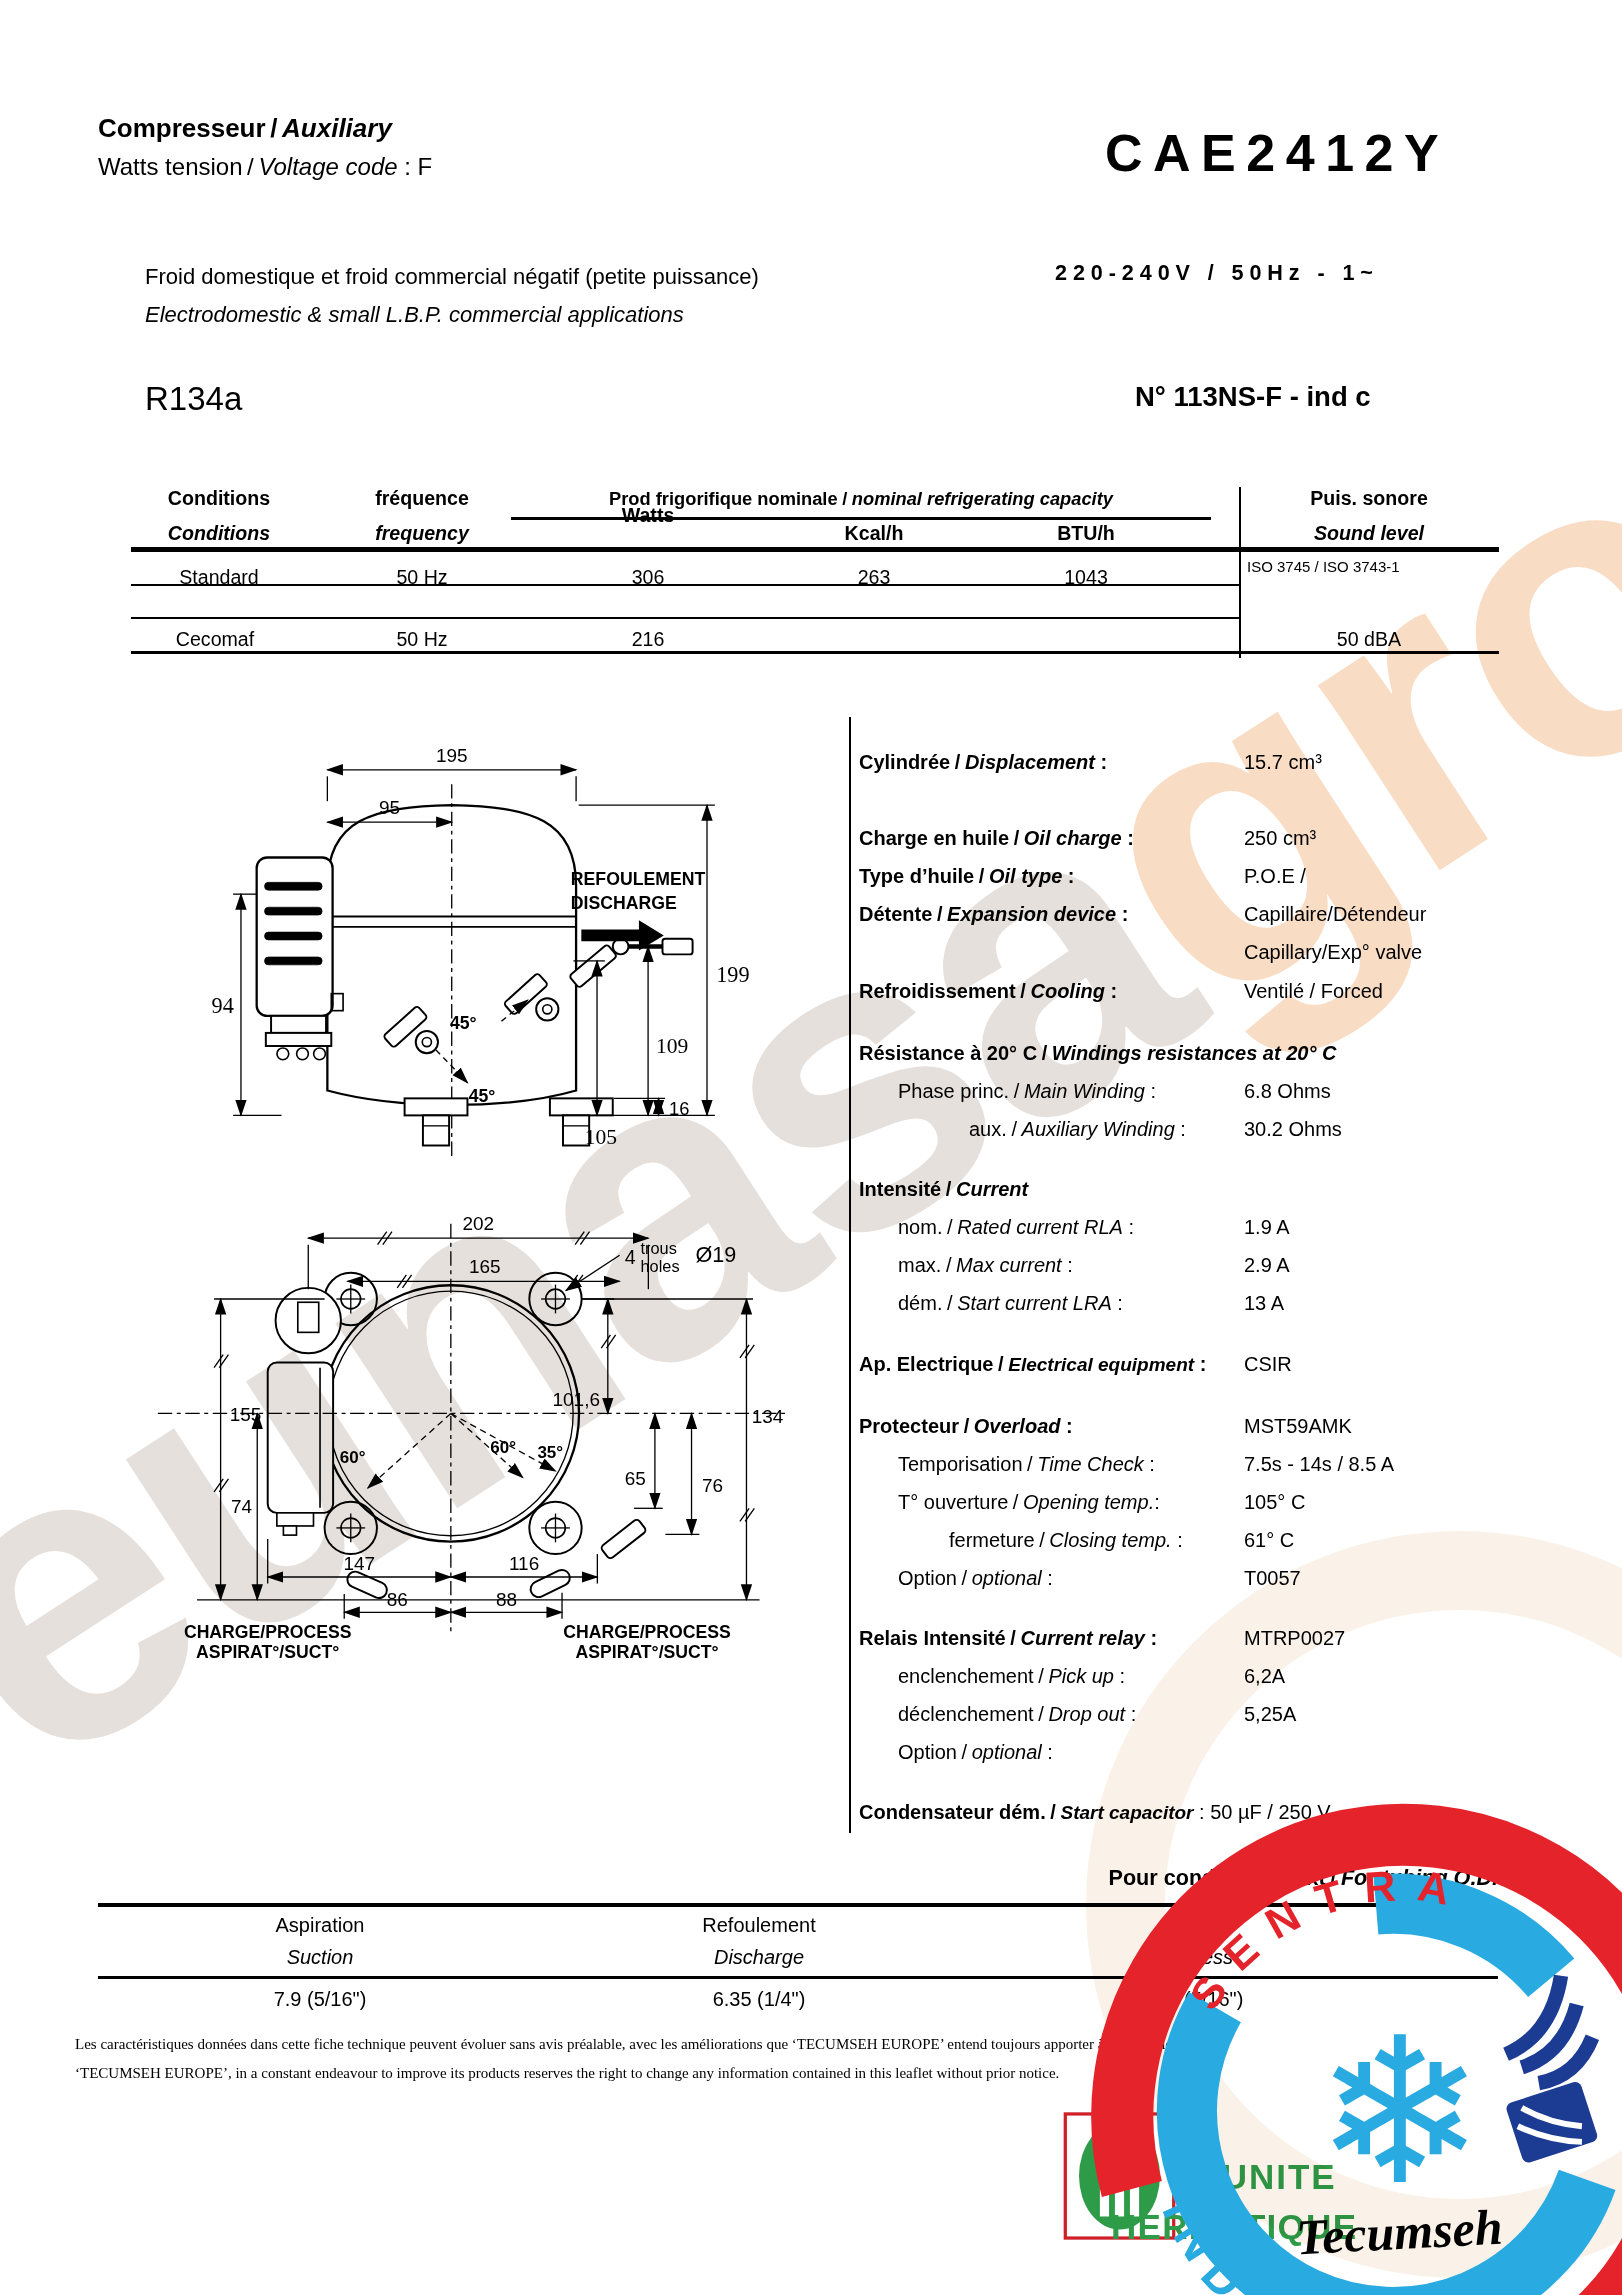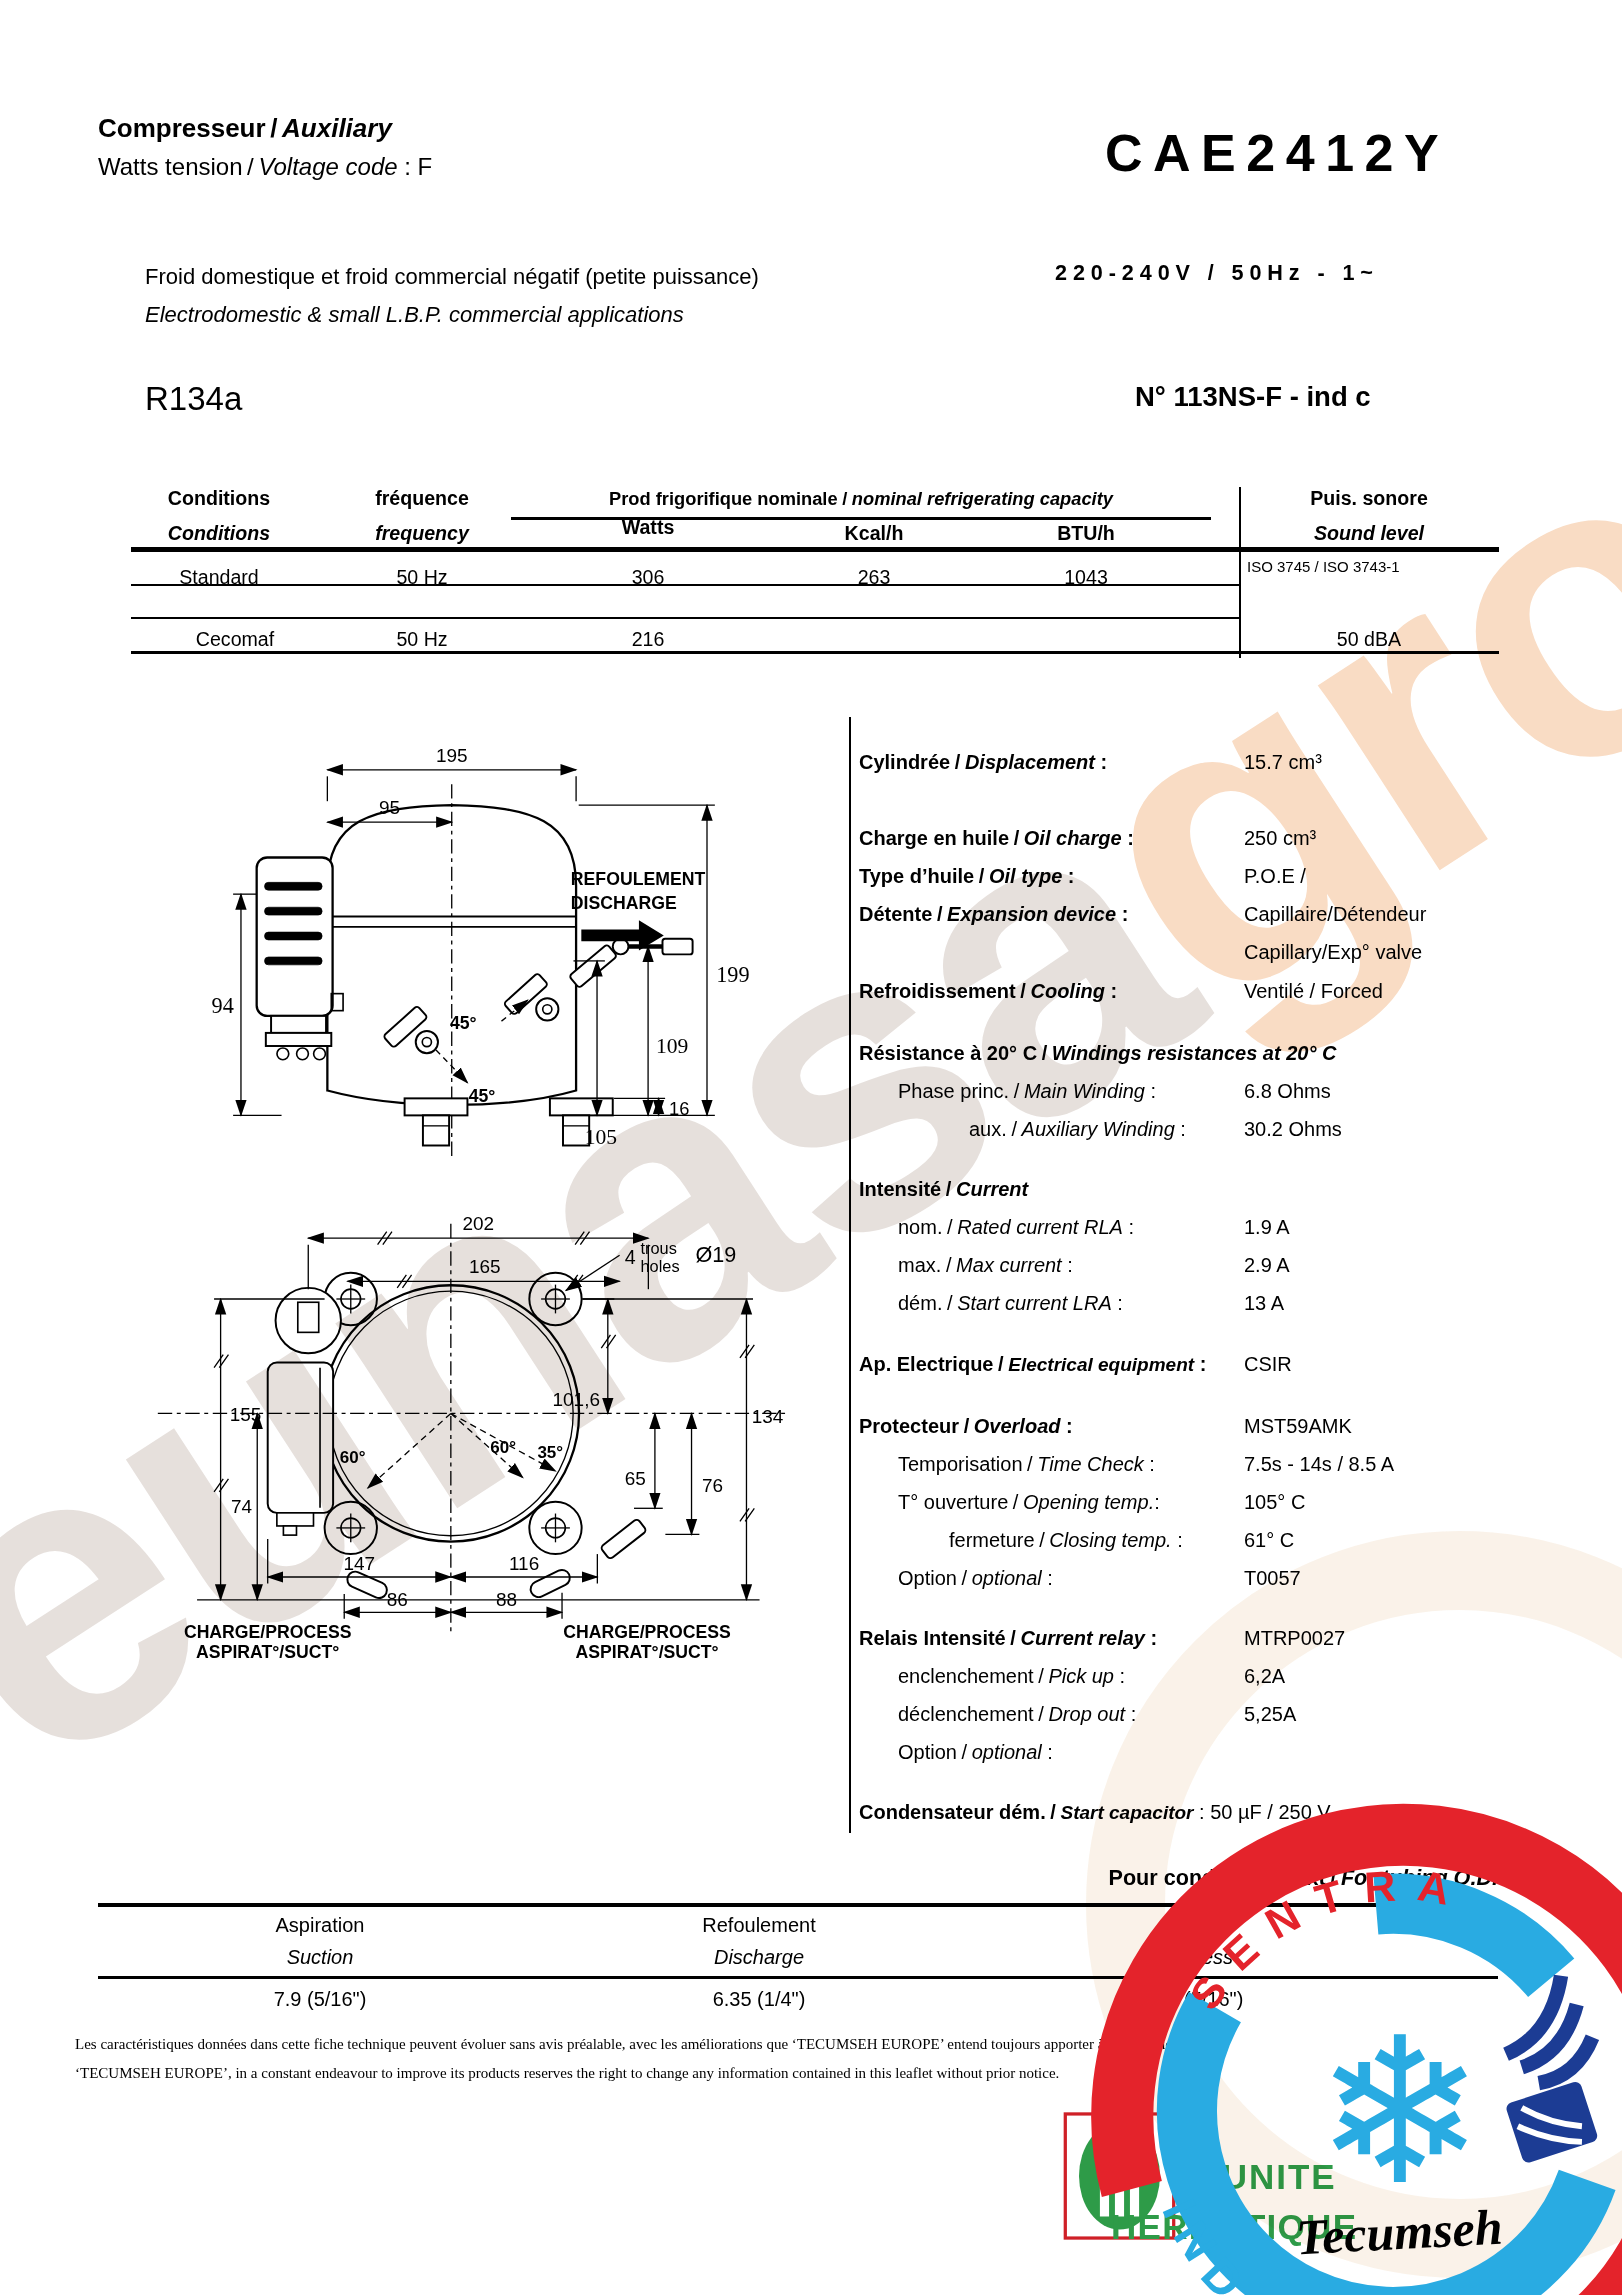--- a/index.html
+++ b/index.html
@@ -50,38 +50,38 @@
 
   <div class="cap z2">
     <div class="cell ctr b" style="left:88px;top:10.5px">Conditions</div>
     <div class="cell ctr b i" style="left:88px;top:46px">Conditions</div>
     <div class="cell ctr b" style="left:291px;top:10.5px">fréquence</div>
     <div class="cell ctr b i" style="left:291px;top:46px">frequency</div>
     <div class="cell ctr" style="left:730px;top:11.8px;font-size:18.3px">
       <span class="b">Prod frigorifique nominale</span><span class="sep b">/</span><span class="b i">nominal refrigerating capacity</span>
     </div>
     <div class="hline" style="left:380px;top:41px;width:700px;height:2.6px"></div>
-    <div class="cell ctr b" style="left:517px;top:40px">Watts</div>
+    <div class="cell ctr b" style="left:517px;top:28px">Watts</div>
     <div class="cell ctr b" style="left:743px;top:46px">Kcal/h</div>
     <div class="cell ctr b" style="left:955px;top:46px">BTU/h</div>
     <div class="cell ctr b" style="left:1238px;top:10.5px">Puis. sonore</div>
     <div class="cell ctr b i" style="left:1238px;top:46px">Sound level</div>
     <div class="hline" style="left:0;top:71px;width:1368px;height:5.2px"></div>
     <div class="vline" style="left:1108px;top:10.5px;width:2px;height:171px"></div>
 
     <div class="cell ctr" style="left:88px;top:90px">Standard</div>
     <div class="cell ctr" style="left:291px;top:90px">50 Hz</div>
     <div class="cell ctr" style="left:517px;top:90px">306</div>
     <div class="cell ctr" style="left:743px;top:90px">263</div>
     <div class="cell ctr" style="left:955px;top:90px">1043</div>
     <div class="cell" style="left:1116px;top:82px;font-size:15px">ISO 3745 / ISO 3743-1</div>
     <div class="hline" style="left:0;top:108px;width:1108px;height:2px"></div>
     <div class="hline" style="left:0;top:141px;width:1108px;height:2px"></div>
 
-    <div class="cell ctr" style="left:104px;top:152px">Cecomaf</div>
+    <div class="cell ctr" style="left:84px;top:152px">Cecomaf</div>
     <div class="cell ctr" style="left:291px;top:152px">50 Hz</div>
     <div class="cell ctr" style="left:517px;top:152px">216</div>
     <div class="cell ctr" style="left:1238px;top:152px">50 dBA</div>
     <div class="hline" style="left:0;top:175px;width:1368px;height:2.6px"></div>
   </div>
 
   <svg class="abs z2" style="left:131px;top:686px" width="720" height="504" viewBox="0 0 1100 770">
     <defs>
       <marker id="a1" viewBox="0 0 12 10" markerWidth="13" markerHeight="11" refX="11" refY="5" orient="auto-start-reverse">
         <path d="M0,1 L12,5 L0,9 z" fill="#000"></path>

